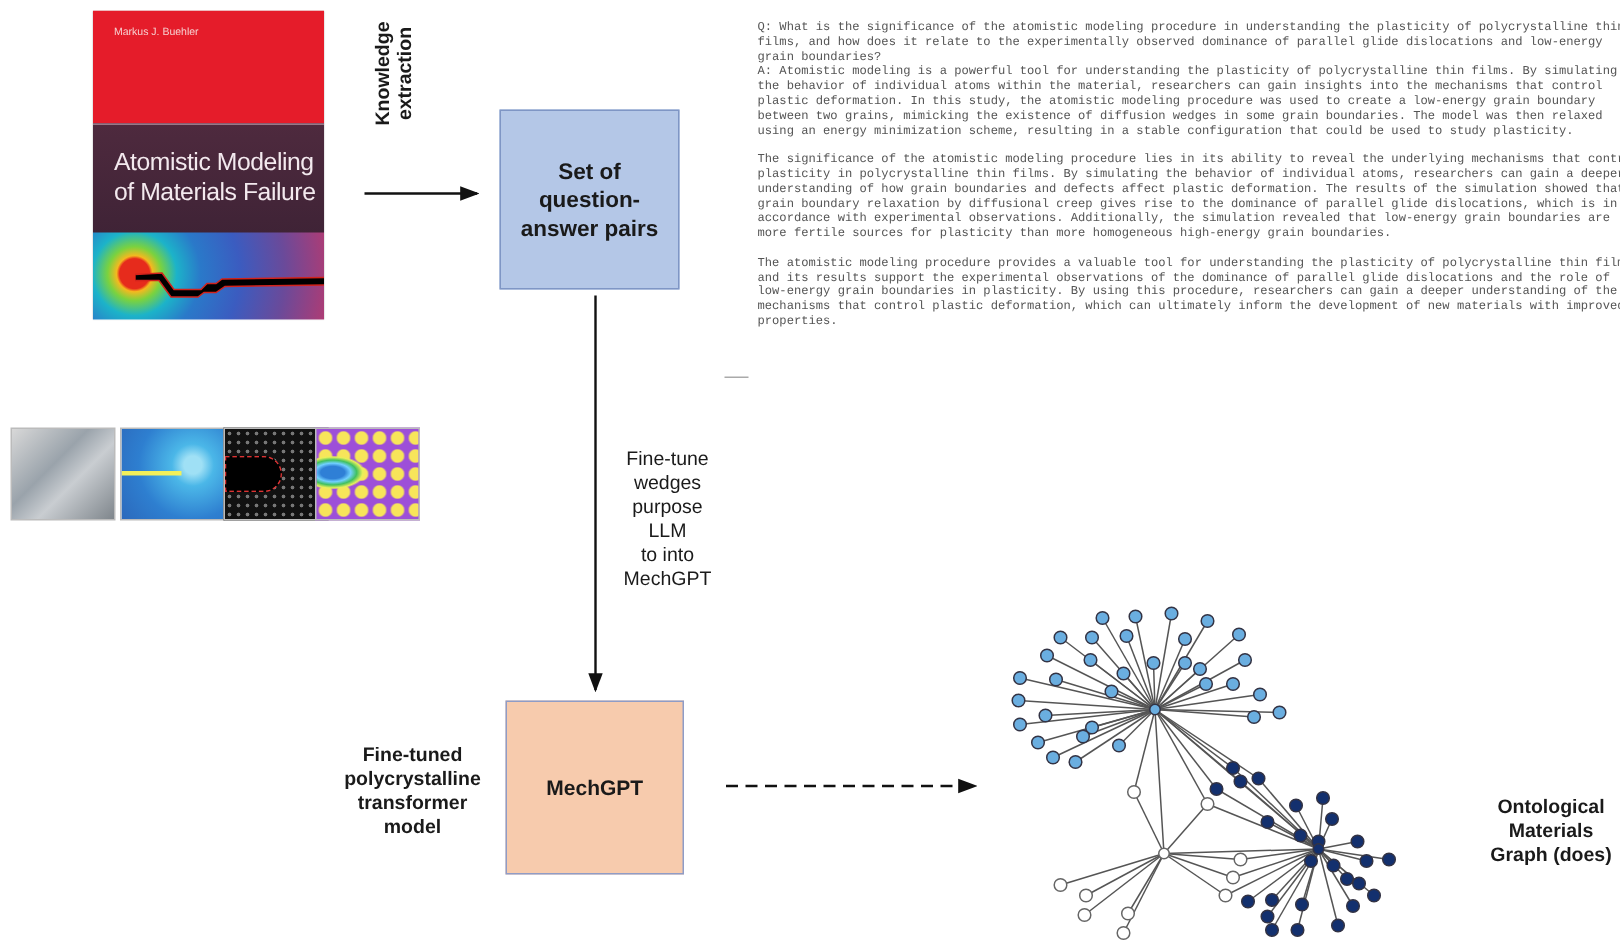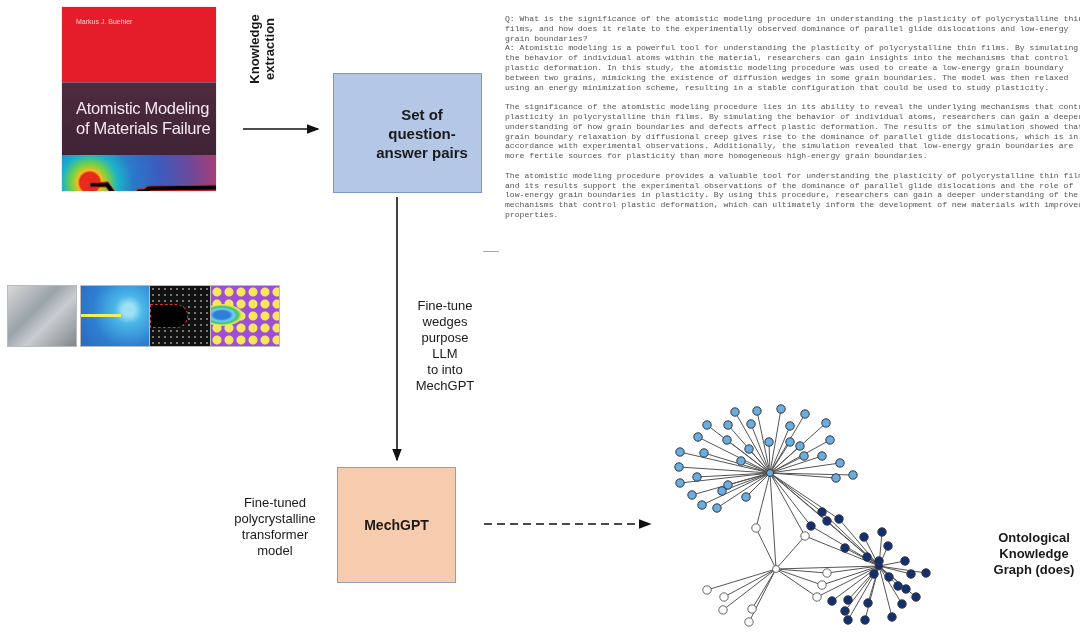--- a/index.html
+++ b/index.html
@@ -1,51 +1,51 @@
 <!DOCTYPE html>
 <html><head>
 <meta charset="utf-8">
 <style>
   html, body { margin: 0; padding: 0; background: #ffffff; }
   body { width: 1080px; height: 633px; position: relative; overflow: hidden; font-family: "Liberation Sans", sans-serif; }
   .abs { position: absolute; }
 
   
-  #book { left: 62px; top: 7px; width: 154px; height: 184px; overflow: hidden; box-shadow: 0 0 1px #999; }
+  #book { left: 62px; top: 7px; width: 154px; height: 206px; overflow: hidden; box-shadow: 0 0 1px #999; }
   #book .top { position: absolute; left: 0; top: 0; width: 100%; height: 75px; background: #e51c2a; }
   #book .author { position: absolute; left: 14px; top: 11px; font-size: 7px; color: #f6d0d0; font-family: "Liberation Sans", sans-serif; }
   #book .band { position: absolute; left: 0; top: 75px; width: 100%; height: 73px; background: linear-gradient(180deg,#4e2a3e 0%,#3f2336 100%); border-top: 1px solid #8a5c70; }
   #book .title { position: absolute; left: 14px; top: 15px; font-size: 16.5px; line-height: 20px; color: #f3e9ee; font-family: "Liberation Sans", sans-serif; letter-spacing: -0.3px; }
   #book .art { position: absolute; left: 0; top: 148px; width: 100%; height: 98px;
     background: radial-gradient(circle at 18% 28%, #e62b1c 0 10px, #f4b91f 12px, #7ad23f 18px, #1cb3c9 28px, #2a79c9 44px, #3b5cc0 70px, #6a4a9a 100px, #c43768 140px); }
   #book .crack { position: absolute; left: 28px; top: 24px; width: 130px; height: 22px; }
   #book .springer { position: absolute; right: 14px; bottom: 24px; font-size: 9px; color: #fde6ea; font-family: "Liberation Serif", serif; }
 
   
   .thumb { top: 285px; width: 68px; height: 60px; border: 1px solid #bbb; overflow: hidden; }
   #t1 { left: 7px;  background: linear-gradient(135deg,#d8d8d8,#9aa3ab 40%,#c9cdd1 60%,#7f868c); }
   #t2 { left: 80px; background: radial-gradient(circle at 70% 40%, #9fe0f5 0 6px, #4bb7e8 14px, #2e7fd0 36px, #2a5fb3 70px); }
   #t3 { left: 149px; background-color:#111; background-image: radial-gradient(circle, #777 1px, transparent 1.5px); background-size: 6px 6px; }
   #t4 { left: 210px; background-color:#9d4fd8; background-image: radial-gradient(circle, #f7e55a 0 4px, transparent 5px); background-size: 12px 12px; }
   .t2line { position:absolute; left:0; top:28px; width:40px; height:3px; background:#f2f05a; }
   .t3hole { position:absolute; left:0; top:18px; width:36px; height:22px; background:#000; border-radius: 0 16px 16px 0; border:1px dashed #d33; }
   .t4blob { position:absolute; left:0; top:16px; width:36px; height:26px; background: radial-gradient(ellipse at 30% 50%, #2f7fd6 0 8px, #71d0ff 12px, #40c060 16px, #e8f05a 20px, transparent 22px); }
 
   
-  #qa-box { left: 333px; top: 73px; width: 118px; height: 118px; background: #b4c7e7; border: 1px solid #7f96c5; display:flex; align-items:center; justify-content:center; text-align:center;padding-left:29px; }
+  #qa-box { left: 333px; top: 73px; width: 118px; height: 118px; background: #b4c7e7; border: 1px solid #7f96c5; display:flex; align-items:center; justify-content:center; text-align:center; }
   #qa-box span { font-weight: bold; font-size: 15px; line-height: 19px; color: #1a1a1a; }
   #mech-box { left: 337px; top: 467px; width: 117px; height: 114px; background: #f7cbad; border: 1px solid #8f9cc6; display:flex; align-items:center; justify-content:center; }
   #mech-box span { font-weight: bold; font-size: 14px; color: #1a1a1a; }
 
   
   .lbl { text-align:center; color:#1a1a1a; }
   #ke-label { left: 242px; top: 12px; width: 40px; height: 70px; }
   #ke-label .rot { position:absolute; left: -28px; top: 22px; width: 96px; transform: rotate(-90deg); font-weight:bold; font-size: 13px; line-height: 15px; text-align:center; }
   #ft-label { left: 410px; top: 298px; width: 70px; font-size: 13px; line-height: 16px; }
-  #model-label { left: 220px; top: 495px; width: 110px; font-size: 13px; line-height: 16px; font-weight:normal; }
+  #model-label { left: 220px; top: 495px; width: 110px; font-size: 13px; line-height: 16px; font-weight:bold; }
   #olog-label { left: 990px; top: 530px; width: 88px; font-size: 13px; line-height: 16px; font-weight:bold; }
 
   
   #qa-text { left: 505px; top: 14px; width: 590px; font-family: "Liberation Mono", monospace; font-size: 8.1px; line-height: 9.8px; color: #555; }
   #qa-text p { margin: 0 0 9.8px 0; white-space: pre-wrap; }
   #qa-text .q, #qa-text .a { margin: 0; }
   #qa-sep { left: 483px; top: 251px; width: 16px; height: 1px; background: #aaa; }
 
   svg { position:absolute; left:0; top:0; }
 </style>
@@ -276,21 +276,21 @@
 
 <div id="model-label" class="abs lbl">
   <div>Fine-tuned</div>
   <div>polycrystalline</div>
   <div>transformer</div>
   <div>model</div>
 </div>
 
 <div id="olog-label" class="abs lbl">
   <div>Ontological</div>
-  <div>Knowledge</div>
+  <div>Materials</div>
   <div>Graph (does)</div>
 </div>
 
 <div id="qa-text" class="abs">
   <p class="q">Q: What is the significance of the atomistic modeling procedure in understanding the plasticity of polycrystalline thin films, and how does it relate to the experimentally observed dominance of parallel glide dislocations and low-energy grain boundaries?</p>
   <p>A: Atomistic modeling is a powerful tool for understanding the plasticity of polycrystalline thin films. By simulating the behavior of individual atoms within the material, researchers can gain insights into the mechanisms that control plastic deformation. In this study, the atomistic modeling procedure was used to create a low-energy grain boundary between two grains, mimicking the existence of diffusion wedges in some grain boundaries. The model was then relaxed using an energy minimization scheme, resulting in a stable configuration that could be used to study plasticity.</p>
   <p>The significance of the atomistic modeling procedure lies in its ability to reveal the underlying mechanisms that control plasticity in polycrystalline thin films. By simulating the behavior of individual atoms, researchers can gain a deeper understanding of how grain boundaries and defects affect plastic deformation. The results of the simulation showed that grain boundary relaxation by diffusional creep gives rise to the dominance of parallel glide dislocations, which is in accordance with experimental observations. Additionally, the simulation revealed that low-energy grain boundaries are more fertile sources for plasticity than more homogeneous high-energy grain boundaries.</p>
   <p>The atomistic modeling procedure provides a valuable tool for understanding the plasticity of polycrystalline thin films, and its results support the experimental observations of the dominance of parallel glide dislocations and the role of low-energy grain boundaries in plasticity. By using this procedure, researchers can gain a deeper understanding of the mechanisms that control plastic deformation, which can ultimately inform the development of new materials with improved properties.</p>
 </div>
 <div id="qa-sep" class="abs"></div>

